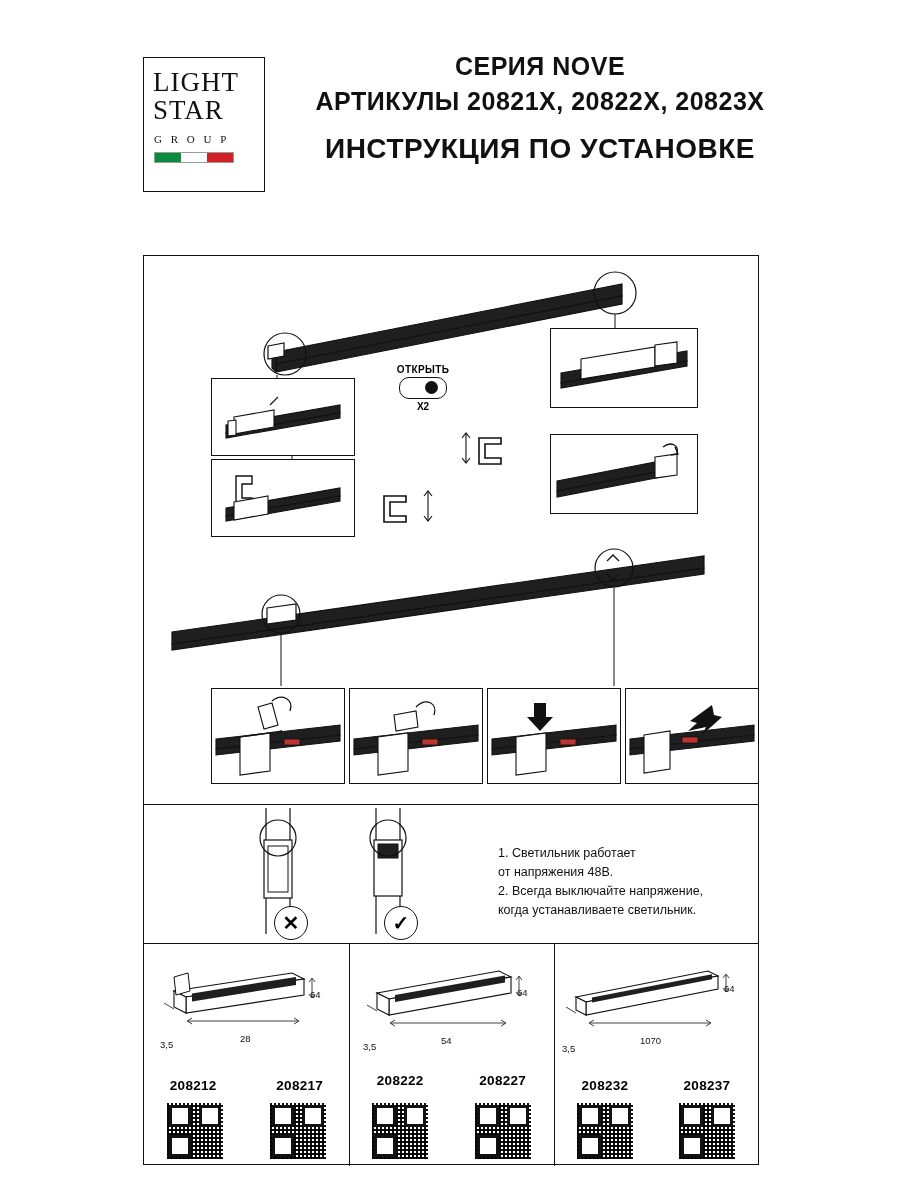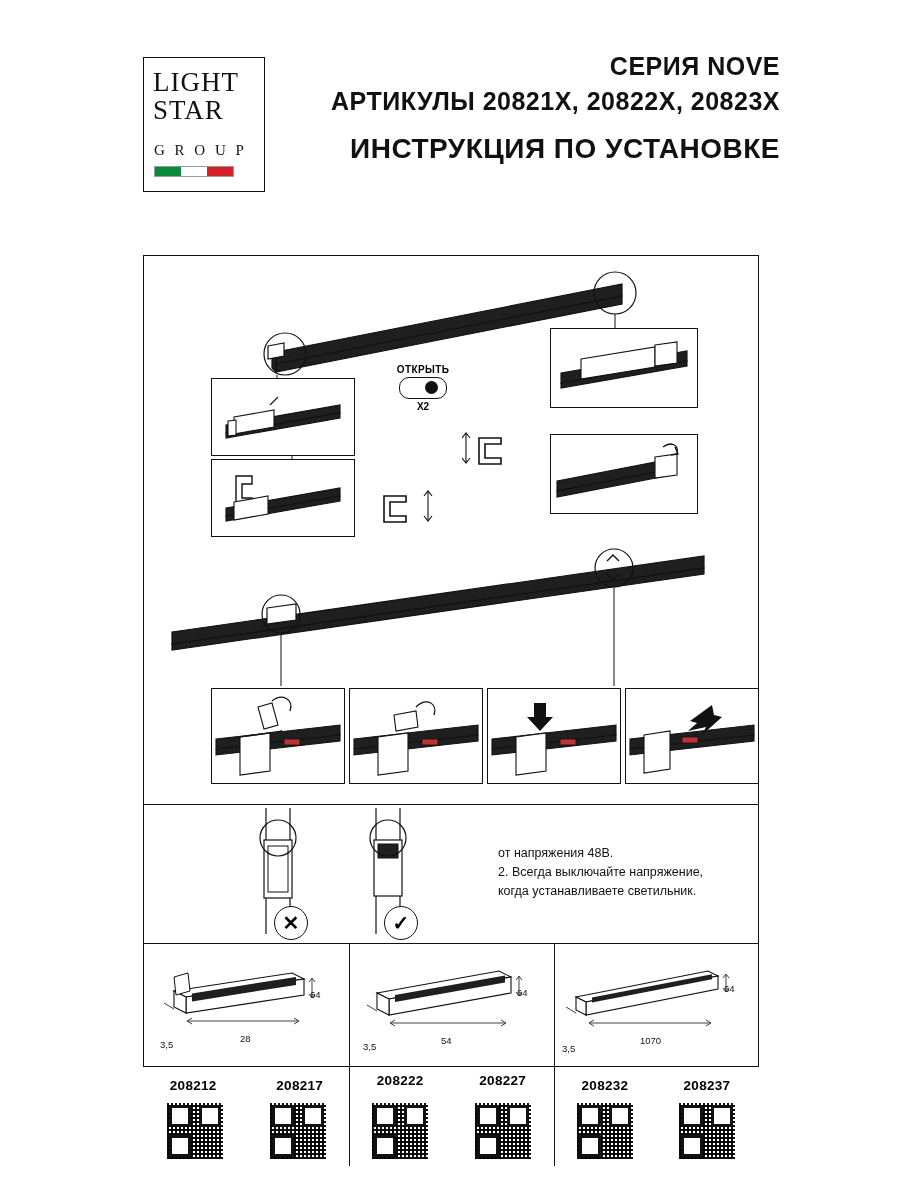--- a/index.html
+++ b/index.html
@@ -37,58 +37,58 @@
     letter-spacing: 1px;
     color: #111;
     text-align: left;
     padding-left: 9px;
     line-height: 28px;
     font-weight: 400;
   }
   .logo-word.w1 { margin-top: 10px; }
   .logo-group {
     font-family: "Liberation Serif", serif;
-    font-size: 15px;
+    font-size: 11px;
     letter-spacing: 3px;
     padding-left: 10px;
-    margin-top: 18px;
+    margin-top: 9px;
     color: #111;
   }
   .logo-flag {
     margin: 7px 0 0 10px;
     width: 80px; height: 11px;
     display: flex;
     border: 0.5px solid #999;
     box-sizing: border-box;
   }
   .logo-flag i { display: block; height: 100%; flex: 1 1 0; }
   .flag-g { background: #0a8a3c; }
   .flag-w { background: #ffffff; }
   .flag-r { background: #d42027; }
 
   .title-block {
     position: absolute;
     left: 300px; top: 52px;
     width: 480px;
-    text-align: right;
+    text-align: center;
   }
   .title-line {
     font-weight: bold;
     color: #111;
     letter-spacing: 0.5px;
   }
   .t-series { font-size: 25px; margin-bottom: 6px; }
   .t-art { font-size: 25px; margin-bottom: 17px; }
   .t-instr { font-size: 28px; line-height: 31px; }
 
   
   .panel {
     position: absolute;
     left: 143px; top: 255px;
-    width: 616px; height: 812px;
+    width: 616px; height: 910px;
     border: 1.5px solid #111;
     box-sizing: border-box;
   }
   .divider {
     position: absolute;
     left: 0; width: 100%;
     border-top: 1.5px solid #111;
   }
   .vdivider {
     position: absolute;
@@ -447,20 +447,21 @@
   </svg>
 
   <div class="mark" style="left:130px; top:650px;">
     <span>✕</span>
   </div>
   <div class="mark" style="left:240px; top:650px;">
     <span>✓</span>
   </div>
 
   <div class="notes" style="left:354px; top:588px; width:250px;">
+    <div>1. Светильник работает</div>
     <div>от напряжения 48B.</div>
     <div>2. Всегда выключайте напряжение,</div>
     <div>когда устанавливаете светильник.</div>
   </div>
 
   <div style="position:absolute; left:0; top:687px; width:205px; height:223px;">
     <svg width="205" height="110" viewBox="0 0 205 110" style="position:absolute;left:0;top:8px;">
       <g stroke="#111" stroke-width="1.1" fill="#fff">
         <polygon points="30,40 148,22 160,28 42,46"></polygon>
         <polygon points="42,46 160,28 160,44 42,62"></polygon>

